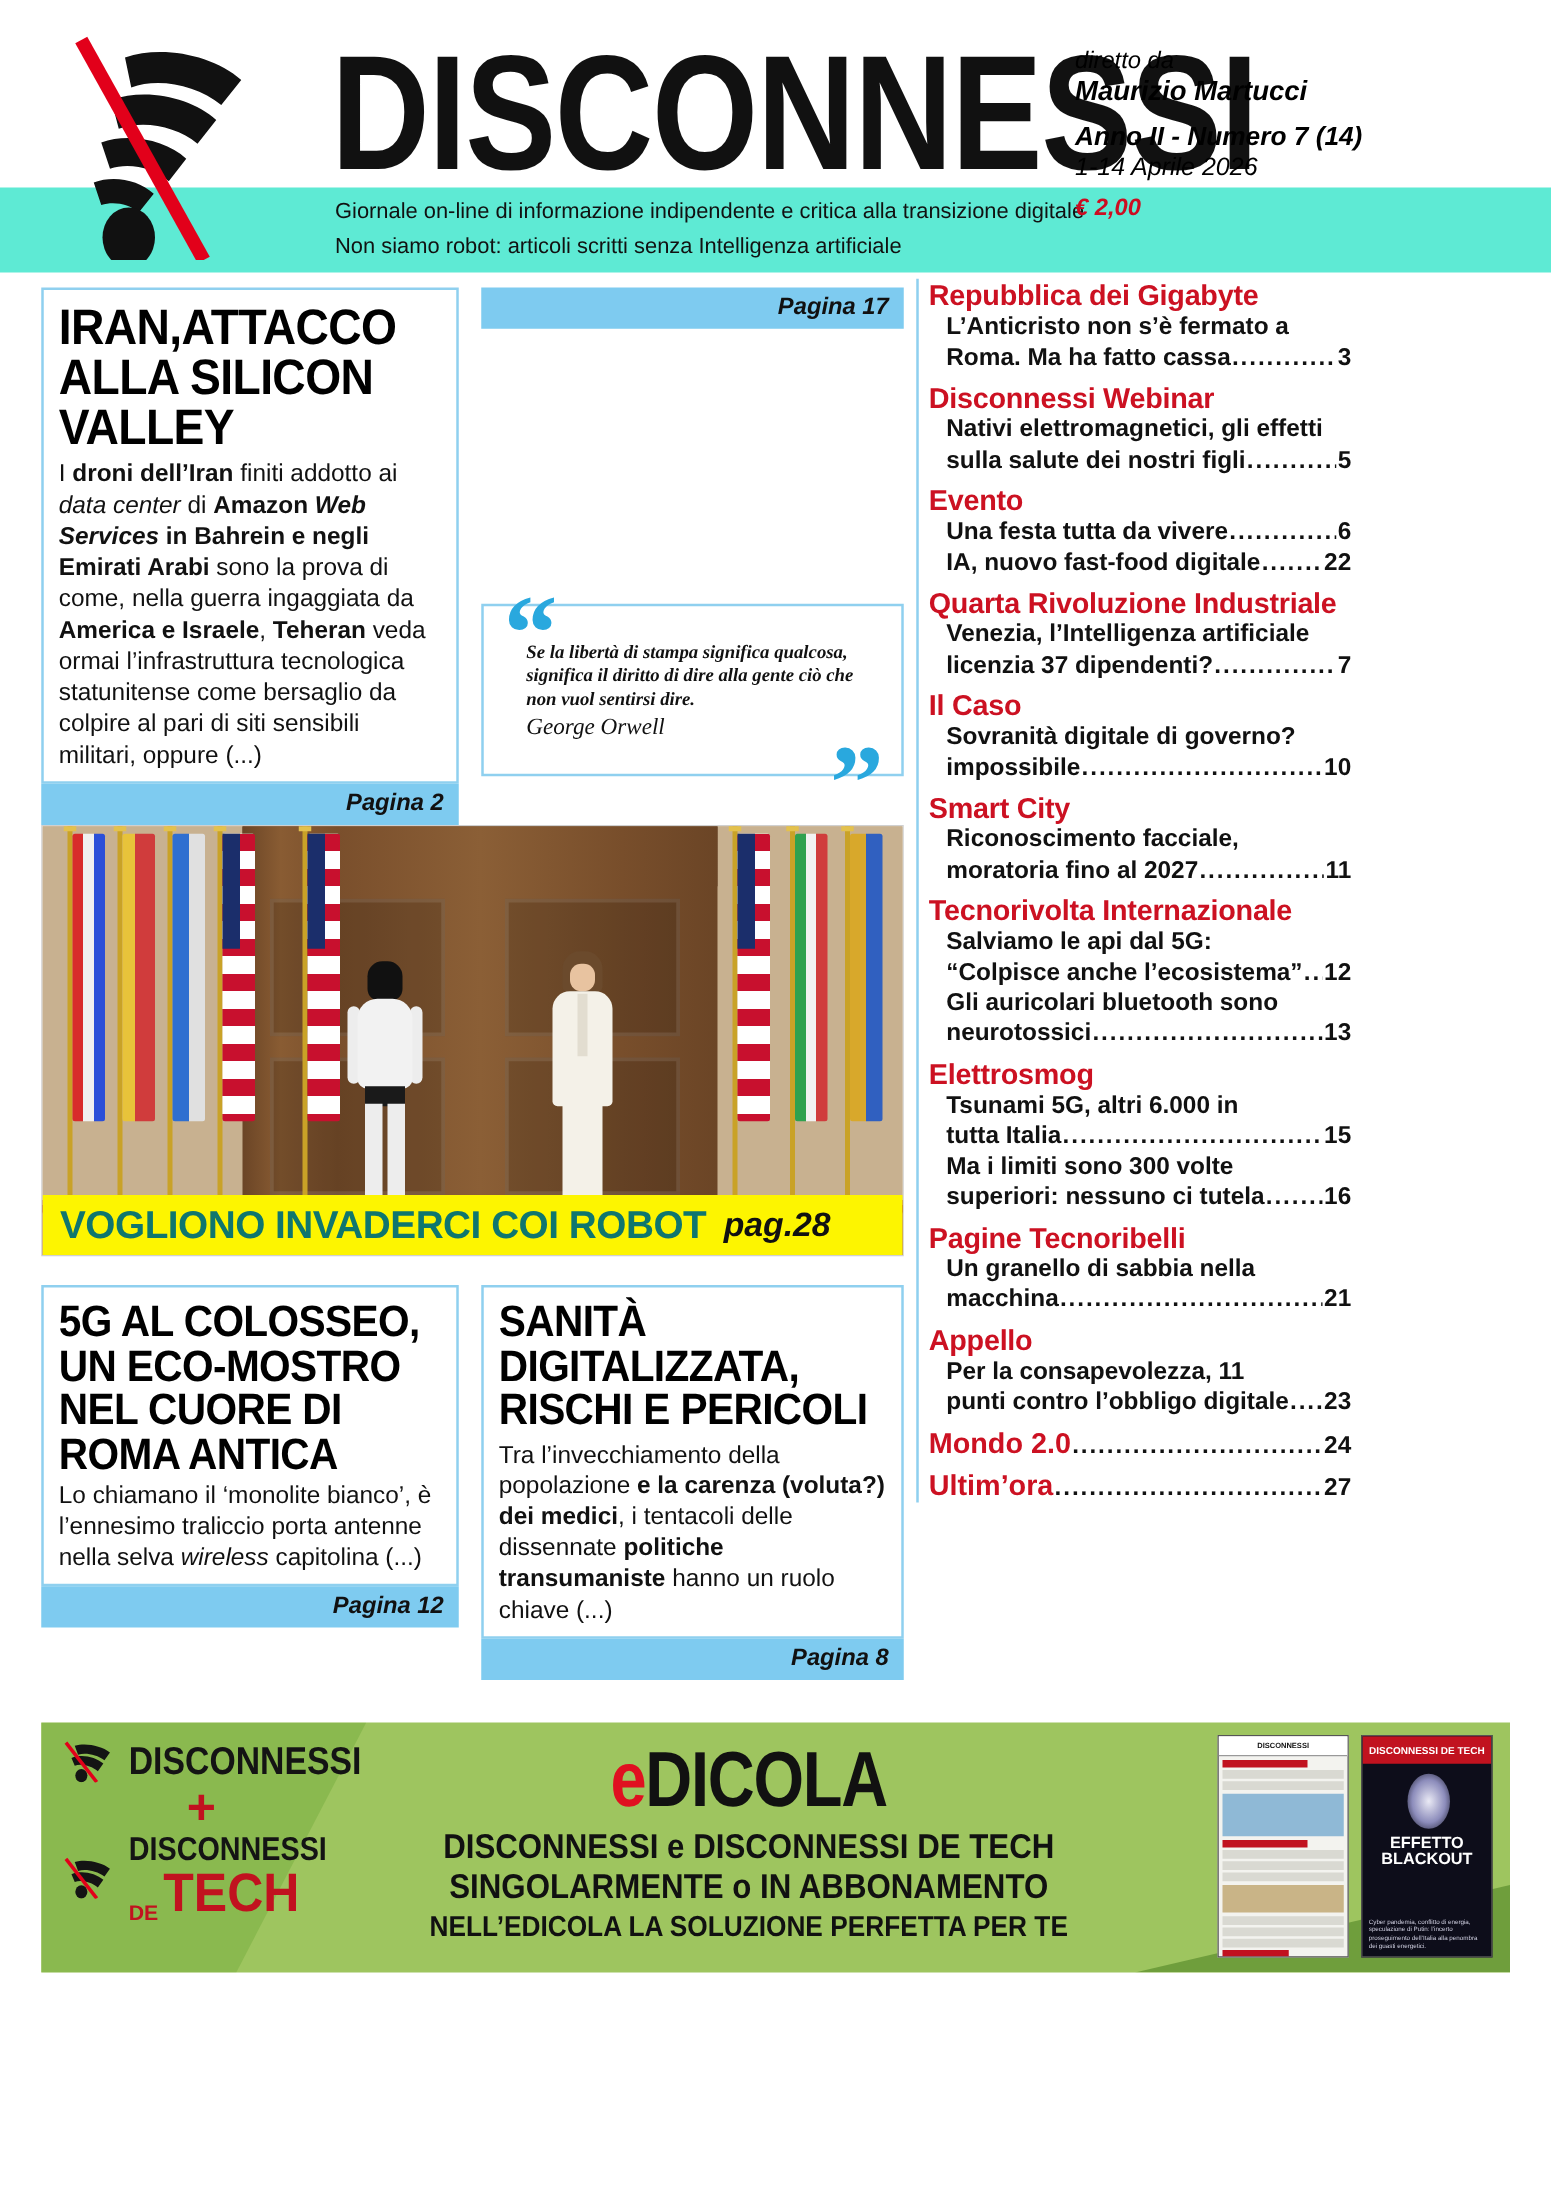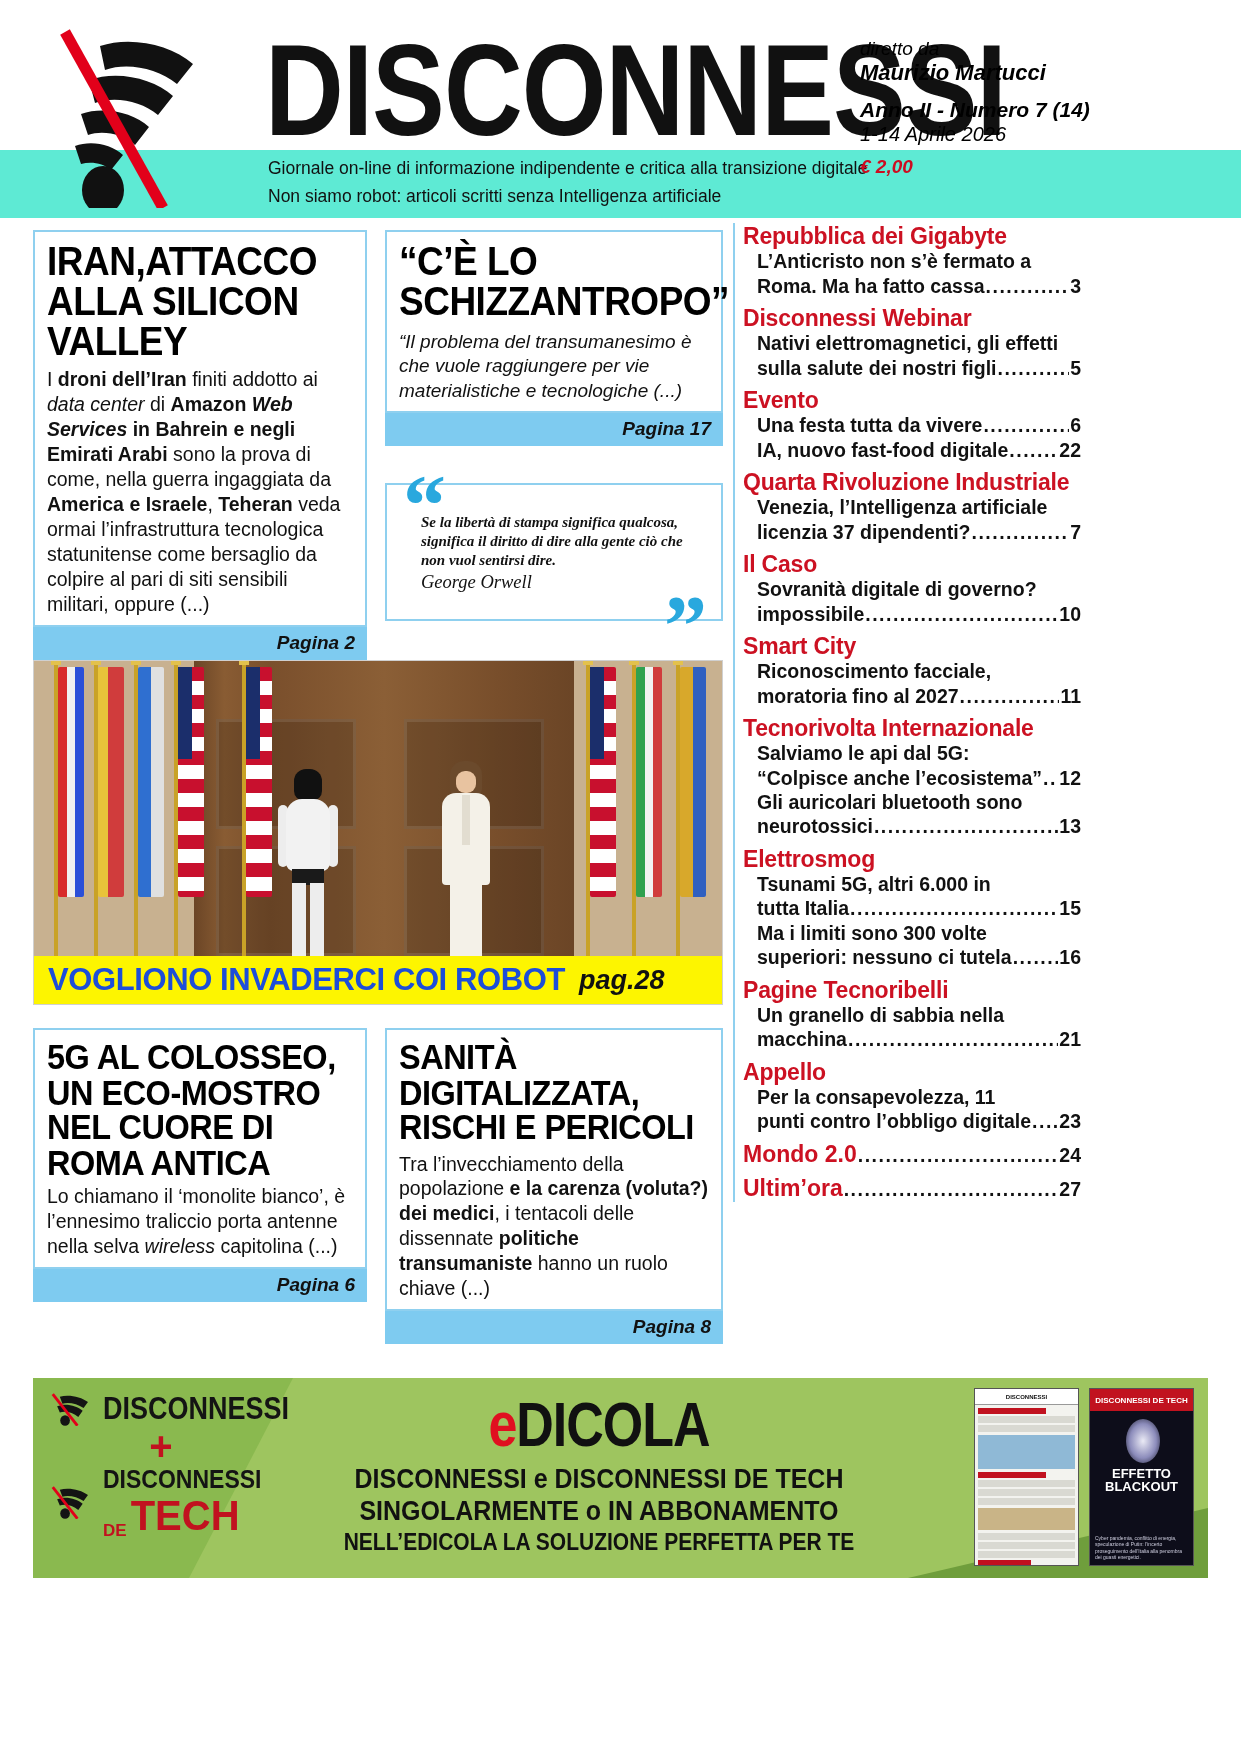--- a/index.html
+++ b/index.html
@@ -201,21 +201,21 @@
   .lady-hair { position:absolute; left: 16px; top: 0; width: 32px; height: 34px; background:#6b4a2c; border-radius: 14px 14px 6px 6px;}
   .lady-face { position:absolute; left: 22px; top: 10px; width: 20px; height: 22px; background:#e8c3a0; border-radius: 9px;}
   .lady-jacket { position:absolute; left: 8px; top: 32px; width: 48px; height: 92px; background:#f4f1e8; border-radius: 14px 14px 4px 4px;}
   .lady-lapel { position:absolute; left: 28px; top: 34px; width: 8px; height: 50px; background:#e2ddd0; }
   .lady-legs { position:absolute; left: 16px; top: 122px; width: 32px; height: 84px; background:#f4f1e8;}
   .photo-caption {
     position: absolute; left: 0; bottom: 0; width: 690px; height: 48px;
     background: #fdf500; display: flex; align-items: center;
     padding-left: 14px;
   }
-  .cap-main { font-size: 31px; font-weight: bold; color: #1d4ed8; letter-spacing: -0.4px; }
+  .cap-main { font-size: 31px; font-weight: bold; color: #0f766e; letter-spacing: -0.4px; }
   .cap-pg { font-size: 27px; font-weight: bold; font-style: italic; color: #111; margin-left: 14px; }
 
   
   .a3 { position: absolute; left: 0; top: 798px; width: 334px; }
   .a3 .art-title { font-size: 32.5px; }
   .a4 { position: absolute; left: 352px; top: 798px; width: 338px; }
   .a4 .art-title { font-size: 32.5px; }
 
   
   .toc {
@@ -344,24 +344,20 @@
 
     <div class="a1">
       <div class="artbox">
         <div class="art-title">IRAN,ATTACCO ALLA SILICON VALLEY</div>
         <div class="art-body">I <b>droni dell’Iran</b> finiti addotto ai <i>data center</i> di <b>Amazon <i>Web Services</i> in Bahrein e negli Emirati Arabi</b> sono la prova di come, nella guerra ingaggiata da <b>America e Israele</b>, <b>Teheran</b> veda ormai l’infrastruttura tecnologica statunitense come bersaglio da colpire al pari di siti sensibili militari, oppure (...)</div>
       </div>
       <div class="pagebar">Pagina 2</div>
     </div>
 
     <div class="a2">
-      <div class="artbox">
-        <div class="art-title">“C’È LO SCHIZZANTROPO”</div>
-        <div class="art-body">“Il problema del transumanesimo è che vuole raggiungere per vie materialistiche e tecnologiche (...)</div>
-      </div>
       <div class="pagebar">Pagina 17</div>
     </div>
 
     <div class="quotebox">
       <div class="qmark-open">“</div>
       <div class="quote-text">Se la libertà di stampa significa qualcosa, significa il diritto di dire alla gente ciò che non vuol sentirsi dire.</div>
       <div class="quote-author">George Orwell</div>
       <div class="qmark-close">”</div>
     </div>
 
@@ -439,21 +435,21 @@
         <span class="cap-main">VOGLIONO INVADERCI COI ROBOT</span>
         <span class="cap-pg">pag.28</span>
       </div>
     </div>
 
     <div class="a3">
       <div class="artbox">
         <div class="art-title">5G AL COLOSSEO, UN ECO-MOSTRO NEL CUORE DI ROMA ANTICA</div>
         <div class="art-body">Lo chiamano il ‘monolite bianco’, è l’ennesimo traliccio porta antenne nella selva <i>wireless</i> capitolina (...)</div>
       </div>
-      <div class="pagebar">Pagina 6</div>
+      <div class="pagebar">Pagina 12</div>
     </div>
 
     <div class="a4">
       <div class="artbox">
         <div class="art-title">SANITÀ DIGITALIZZATA, RISCHI E PERICOLI</div>
         <div class="art-body">Tra l’invecchiamento della popolazione <b>e la carenza (voluta?) dei medici</b>, i tentacoli delle dissennate <b>politiche transumaniste</b> hanno un ruolo chiave (...)</div>
       </div>
       <div class="pagebar">Pagina 8</div>
     </div>
   </div>

